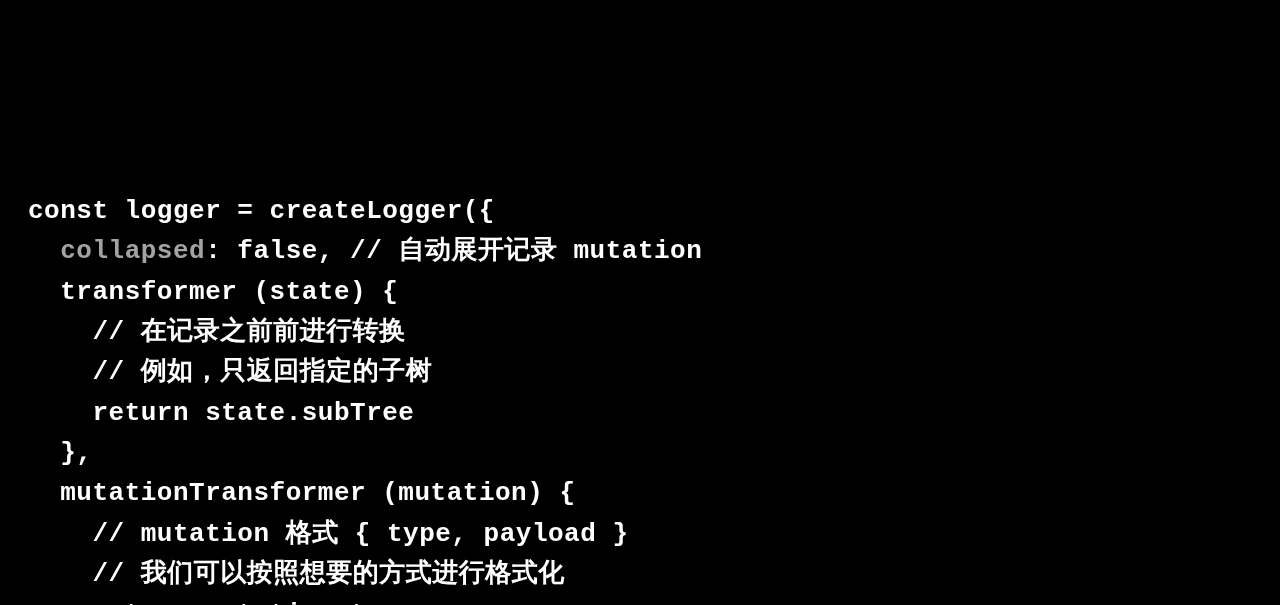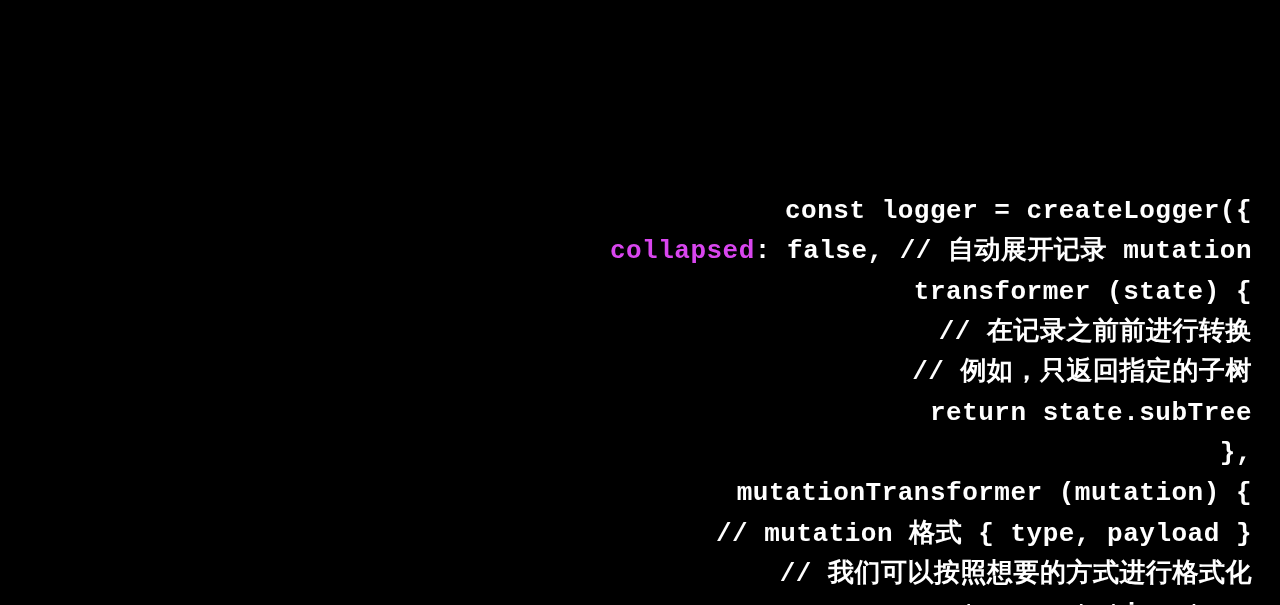--- a/index.html
+++ b/index.html
@@ -9,22 +9,22 @@
       font-family: "Courier New", Courier, monospace;
       font-weight: bold;
       font-size: 26px;
       line-height: 1.55;
       padding: 30px 28px;
       width: 1280px;
       height: 605px;
       white-space: pre;
       letter-spacing: 0.5px;
     }
-    .code-line { display: block; text-align: right; }
-    .hl { color: #d946ef; }
+    .code-line { display: block; }
+    .hl { color: #a3a3a3; }
   </style>
 </head>
 <body>
 
 
 
 <div id="code-block"><div class="code-line"><span>const logger = createLogger({</span></div><div class="code-line">  <span class="hl">collapsed</span><span>: false, // 自动展开记录 mutation</span></div><div class="code-line">  <span>transformer (state) {</span></div><div class="code-line">    <span>// 在记录之前前进行转换</span></div><div class="code-line">    <span>// 例如，只返回指定的子树</span></div><div class="code-line">    <span>return state.subTree</span></div><div class="code-line">  <span>},</span></div><div class="code-line">  <span>mutationTransformer (mutation) {</span></div><div class="code-line">    <span>// mutation 格式 { type, payload }</span></div><div class="code-line">    <span>// 我们可以按照想要的方式进行格式化</span></div><div class="code-line">    <span>return mutation.type</span></div></div>
 
 
 

